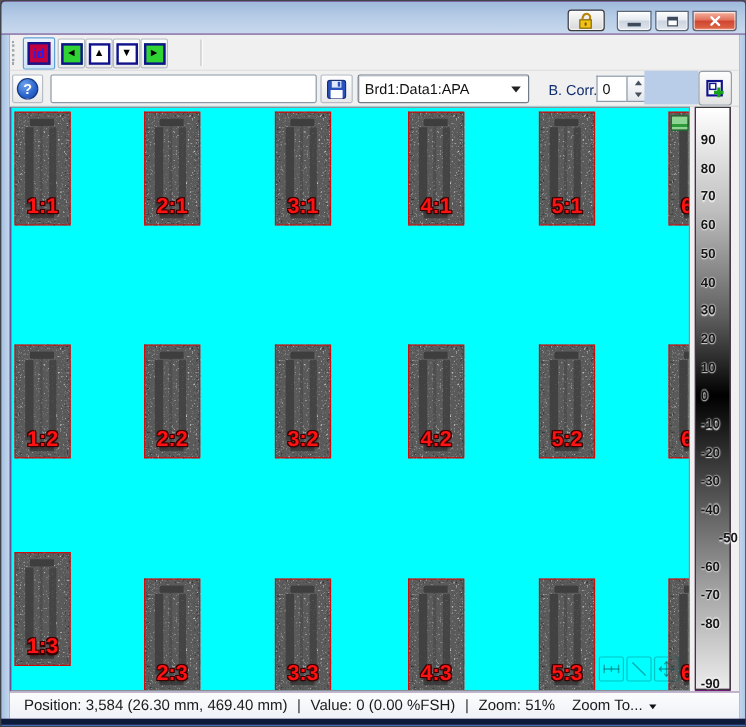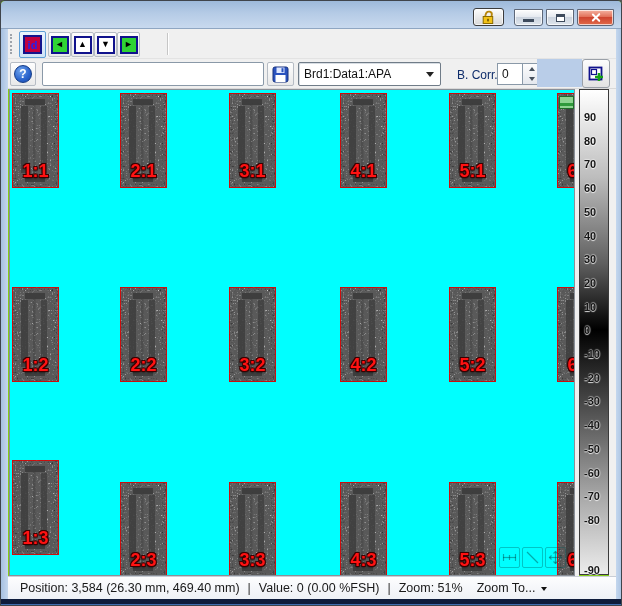--- a/index.html
+++ b/index.html
@@ -1,18 +1,18 @@
 <!DOCTYPE html>
 <html><head>
 <meta charset="utf-8">
 <style>
   * { box-sizing: border-box; margin: 0; padding: 0; }
   html,body { background:#555; font-family:"Liberation Sans", sans-serif; }
   #window {
-    position:relative; width:622px; height:606px; background:#84cc16;
+    position:relative; width:622px; height:606px; background:#701a75;
     border:1px solid #3f444b; border-radius:4px 4px 0 0; overflow:hidden;
   }
   
   #titlebar {
     position:absolute; left:0; top:0; width:622px; height:28px;
     background:linear-gradient(180deg,#9db9da 0%,#b5cbe6 45%,#c8d9ee 100%);
     border-radius:4px 4px 0 0; border-bottom:1px solid #8fa6c2;
   }
   .caption-btn { position:absolute; top:8px; height:17px; border:1px solid #5d6778;
     border-radius:0 0 3px 3px; display:flex; align-items:center; justify-content:center;
@@ -361,21 +361,21 @@
       <span class="scale-label" style="top: 115.8px;">50</span>
       <span class="scale-label" style="top: 139.5px;">40</span>
       <span class="scale-label" style="top: 163.2px;">30</span>
       <span class="scale-label" style="top: 186.9px;">20</span>
       <span class="scale-label" style="top: 210.6px;">10</span>
       <span class="scale-label" style="top: 234.3px;">0</span>
       <span class="scale-label" style="top: 258px;">-10</span>
       <span class="scale-label" style="top: 281.7px;">-20</span>
       <span class="scale-label" style="top: 305.4px;">-30</span>
       <span class="scale-label" style="top: 329.1px;">-40</span>
-      <span class="scale-label" style="top: 352.8px;">-50</span>
+      <span class="scale-label" style="top: 352.8px; margin-left: 15px;">-50</span>
       <span class="scale-label" style="top: 376.5px;">-60</span>
       <span class="scale-label" style="top: 400.2px;">-70</span>
       <span class="scale-label" style="top: 423.9px;">-80</span>
       <span class="scale-label" style="top: 474px;">-90</span>
     </div>
 
   <div id="status-bar">
     <span>Position: 3,584 (26.30 mm, 469.40 mm)</span>
     <span class="sep">|</span>
     <span>Value: 0 (0.00 %FSH)</span>

